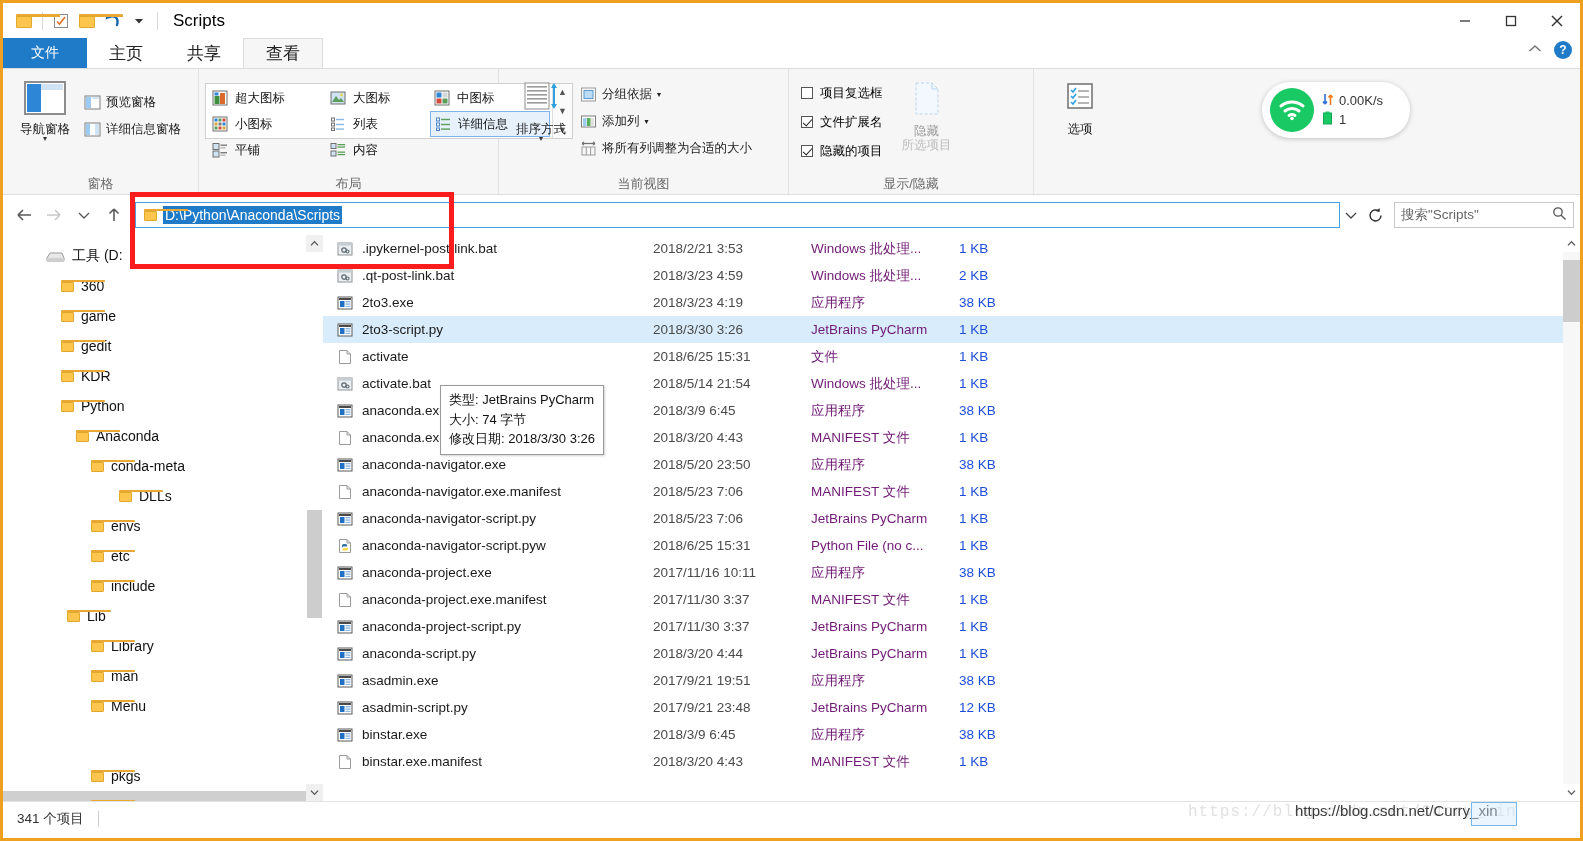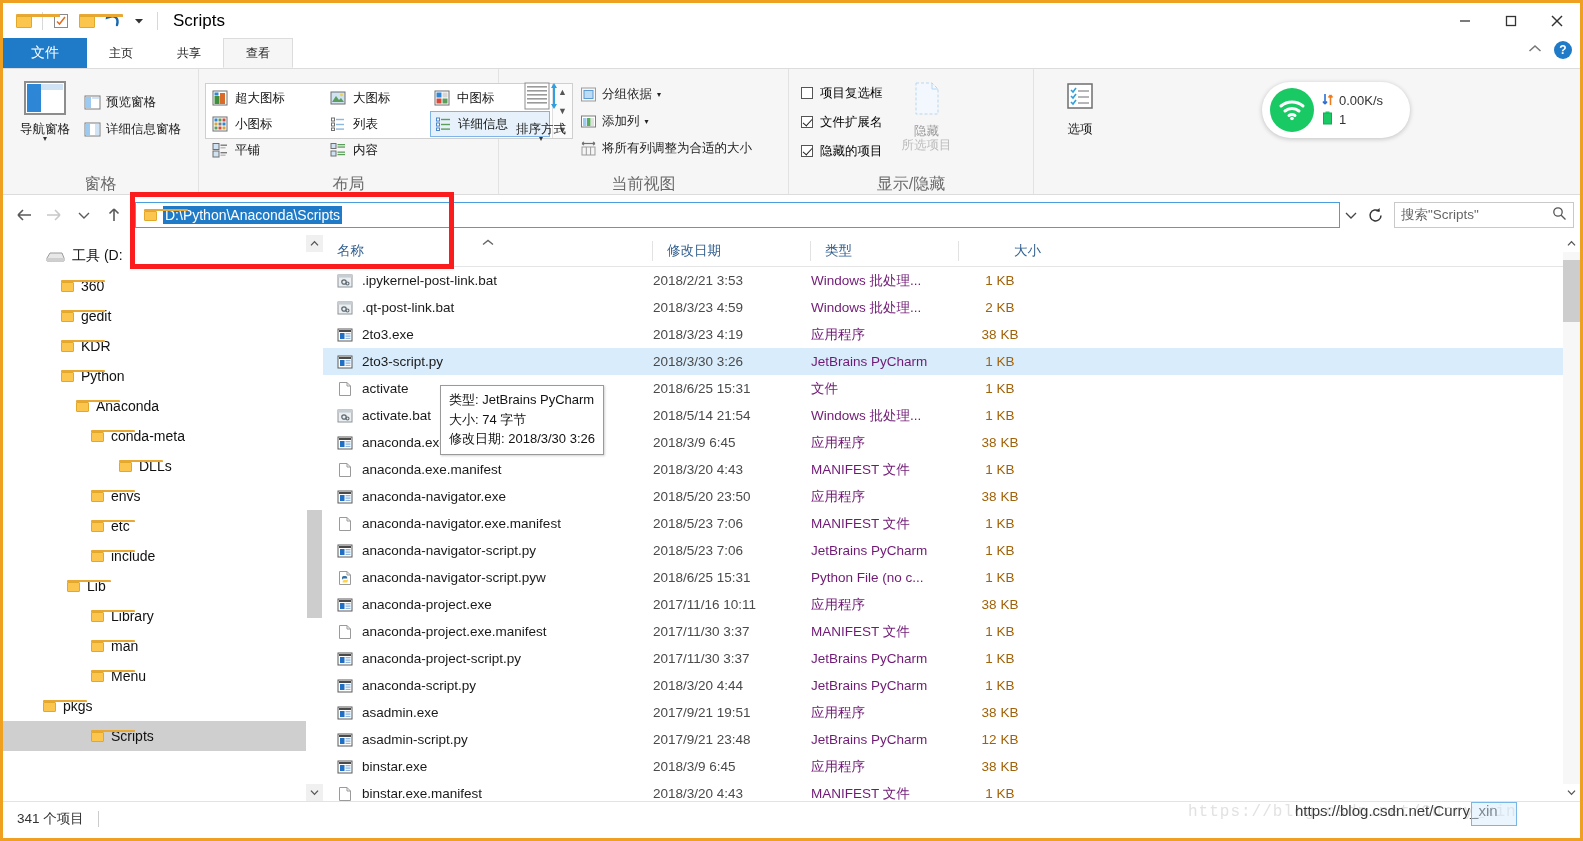--- a/index.html
+++ b/index.html
@@ -60,21 +60,21 @@
   
   .tabsrow {
     height:30px; background:#fff;
     display:flex; align-items:flex-end;
     position:relative;
     border-bottom:1px solid #dcdcdc;
   }
   .tab {
     height:30px; padding:0 22px;
     display:flex; align-items:center; justify-content:center;
-    font-size:12px; color:#222; cursor:default;
+    font-size:17px; color:#222; cursor:default;
   }
   .tab.file { background:#1f7bc8; color:#fff; font-size:14px; padding:0 28px; height:30px;}
   .tab.active {
     background:#f6f6f6;
     border:1px solid #dcdcdc; border-bottom:1px solid #f6f6f6;
     position:relative; z-index:3;
   }
   .tabs-right {
     position:absolute; right:8px; top:2px;
     display:flex; align-items:center; gap:12px;
@@ -92,21 +92,21 @@
     position:relative;
   }
   .rgroup {
     display:flex; flex-direction:column;
     border-right:1px solid #e2e2e2;
     padding:4px 6px 0 6px;
     position:relative;
   }
   .rgroup .gcontent { flex:1; display:flex; align-items:flex-start; padding-top:4px;}
   .glabel {
-    text-align:center; font-size:16px; color:#6a6a6a;
+    text-align:center; font-size:13px; color:#6a6a6a;
     height:20px; line-height:20px;
   }
   .bigbtn {
     display:flex; flex-direction:column; align-items:center; justify-content:flex-start;
     width:72px; padding-top:4px; font-size:12.5px; color:#222;
   }
   .bigbtn .lbl { margin-top:4px; text-align:center; line-height:1.15; }
   .caret-dn { font-size:8px; color:#333; line-height:6px; }
   .smallcol { display:flex; flex-direction:column; justify-content:flex-start; gap:5px; padding-top:6px;}
   .smallbtn {
@@ -235,21 +235,21 @@
 
   .rows { position:relative; }
   .frow {
     height:27px; display:flex; align-items:center;
     font-size:13.5px; color:#1a1a1a;
   }
   .frow.sel { background:#d9ecfb; }
   .c-name { width:330px; display:flex; align-items:center; gap:9px; padding-left:14px; white-space:nowrap;}
   .c-date { width:158px; color:#4a4a4a; }
   .c-type { width:148px; color:#701a75; }
-  .c-size { width:100px; text-align:center; color:#a16207; padding-right:18px; }
+  .c-size { width:100px; text-align:left; color:#1d4ed8; padding-right:18px; }
 
   .ficon { width:16px; height:16px; flex:none; display:block; }
 
   .tooltip {
     position:absolute; left:117px; top:150px;
     background:#fff; border:1px solid #9a9a9a;
     padding:4px 8px 5px 8px; font-size:13px; color:#111;
     box-shadow:1px 1px 2px rgba(0,0,0,0.18);
     z-index:40; line-height:1.5; white-space:nowrap;
   }
@@ -711,20 +711,27 @@
               <span class="tab"></span>
               <span class="body"></span>
             </span>
           <span>360</span>
         </div>
         <div class="tnode" style="padding-left:58px;">
           <span class="folder-ico small">
               <span class="tab"></span>
               <span class="body"></span>
             </span>
+          <span>game</span>
+        </div>
+        <div class="tnode" style="padding-left:58px;">
+          <span class="folder-ico small">
+              <span class="tab"></span>
+              <span class="body"></span>
+            </span>
           <span>gedit</span>
         </div>
         <div class="tnode" style="padding-left:58px;">
           <span class="folder-ico small">
               <span class="tab"></span>
               <span class="body"></span>
             </span>
           <span>KDR</span>
         </div>
         <div class="tnode" style="padding-left:58px;">
@@ -797,21 +804,21 @@
             </span>
           <span>man</span>
         </div>
         <div class="tnode" style="padding-left:88px;">
           <span class="folder-ico small">
               <span class="tab"></span>
               <span class="body"></span>
             </span>
           <span>Menu</span>
         </div>
-        <div class="tnode" style="padding-left:40px;">
+        <div class="tnode" style="padding-left:88px;margin-top:40px;">
           <span class="folder-ico small">
               <span class="tab"></span>
               <span class="body"></span>
             </span>
           <span>pkgs</span>
         </div>
         <div class="tnode sel" style="padding-left:88px;">
           <span class="folder-ico small">
               <span class="tab"></span>
               <span class="body"></span>
@@ -831,39 +838,20 @@
         </div>
         <div class="nsarrow">
           <svg width="9" height="7" viewBox="0 0 9 7">
               <path d="M1 1.6 L4.5 5.4 L8 1.6" stroke="#555" stroke-width="1.3" fill="none"></path>
             </svg>
         </div>
       </div>
     </div>
 
     <div class="listpane">
-      <div class="colhdr">
-        <div class="col name">
-          <span class="sortmark">
-            <svg width="13" height="7" viewBox="0 0 13 7">
-                <path d="M1.5 5.6 L6.5 1.4 L11.5 5.6" stroke="#666" stroke-width="1.3" fill="none"></path>
-              </svg>
-          </span>
-          <span>名称</span>
-        </div>
-        <div class="col date">
-          <span>修改日期</span>
-        </div>
-        <div class="col type">
-          <span>类型</span>
-        </div>
-        <div class="col size">
-          <span>大小</span>
-        </div>
-      </div>
 
       <div class="rows">
 
         <div class="frow">
           <div class="c-name">
             <span class="ficon"><svg width="16" height="16" viewBox="0 0 16 16">
                   <rect x="1" y="2" width="14" height="12" fill="#eceff1" stroke="#8d9499"></rect>
                   <rect x="1" y="2" width="14" height="2.6" fill="#c6ced3"></rect>
                   <circle cx="7" cy="9" r="2.2" fill="none" stroke="#5d6a73" stroke-width="1.3"></circle>
                   <circle cx="10.5" cy="10.5" r="1.5" fill="none" stroke="#5d6a73" stroke-width="1.1"></circle>

